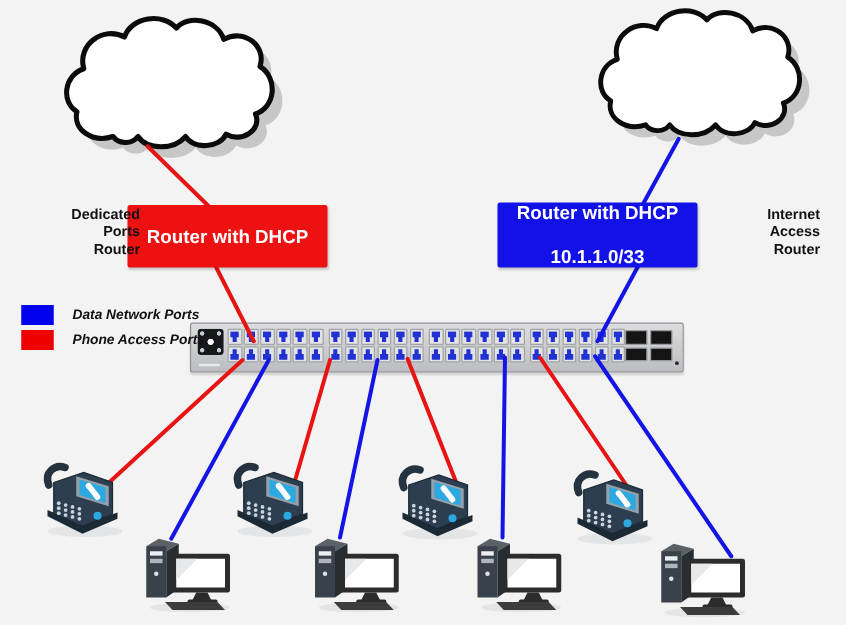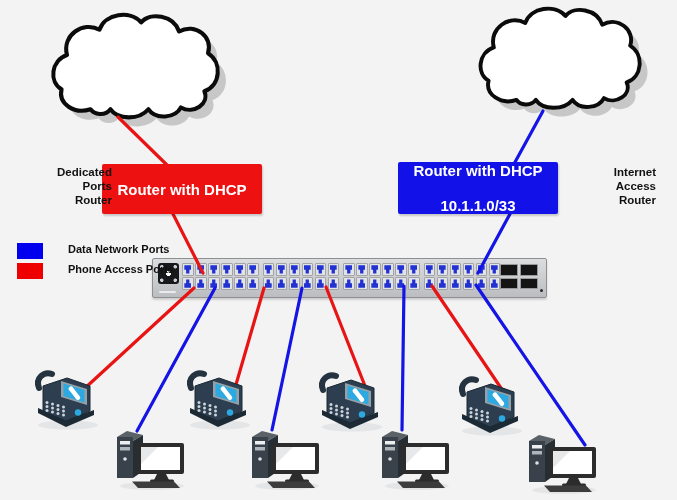--- a/index.html
+++ b/index.html
@@ -22,21 +22,21 @@
     box-shadow:1px 2px 2px rgba(0,0,0,.18);
   }
   .router-box.red{background:#ee1111;}
   .router-box.blue{background:#1212e8;}
   
   .side-label{
     font-weight:bold;font-size:11.5px;line-height:14px;color:#111;
     text-align:right;
   }
   
-  .legend-row{display:flex;align-items:flex-start;gap:25px;height:17px;margin-bottom:3px;}
+  .legend-row{display:flex;align-items:center;gap:15px;height:17px;margin-bottom:3px;font-style:italic;}
   .legend-swatch{width:26px;height:16px;}
   .legend-swatch.blue{background:#0000ee;}
   .legend-swatch.red{background:#ee0000;}
   .legend-label{font-weight:bold;font-size:11px;color:#111;white-space:nowrap;}
   
   .switch{
     left:152px;top:258px;width:393px;height:38px;
     background:linear-gradient(#dcdddf,#bcbdc0);
     border:1px solid #8e8f92;border-radius:2px;
     box-shadow:0 2px 2px rgba(0,0,0,.15);

